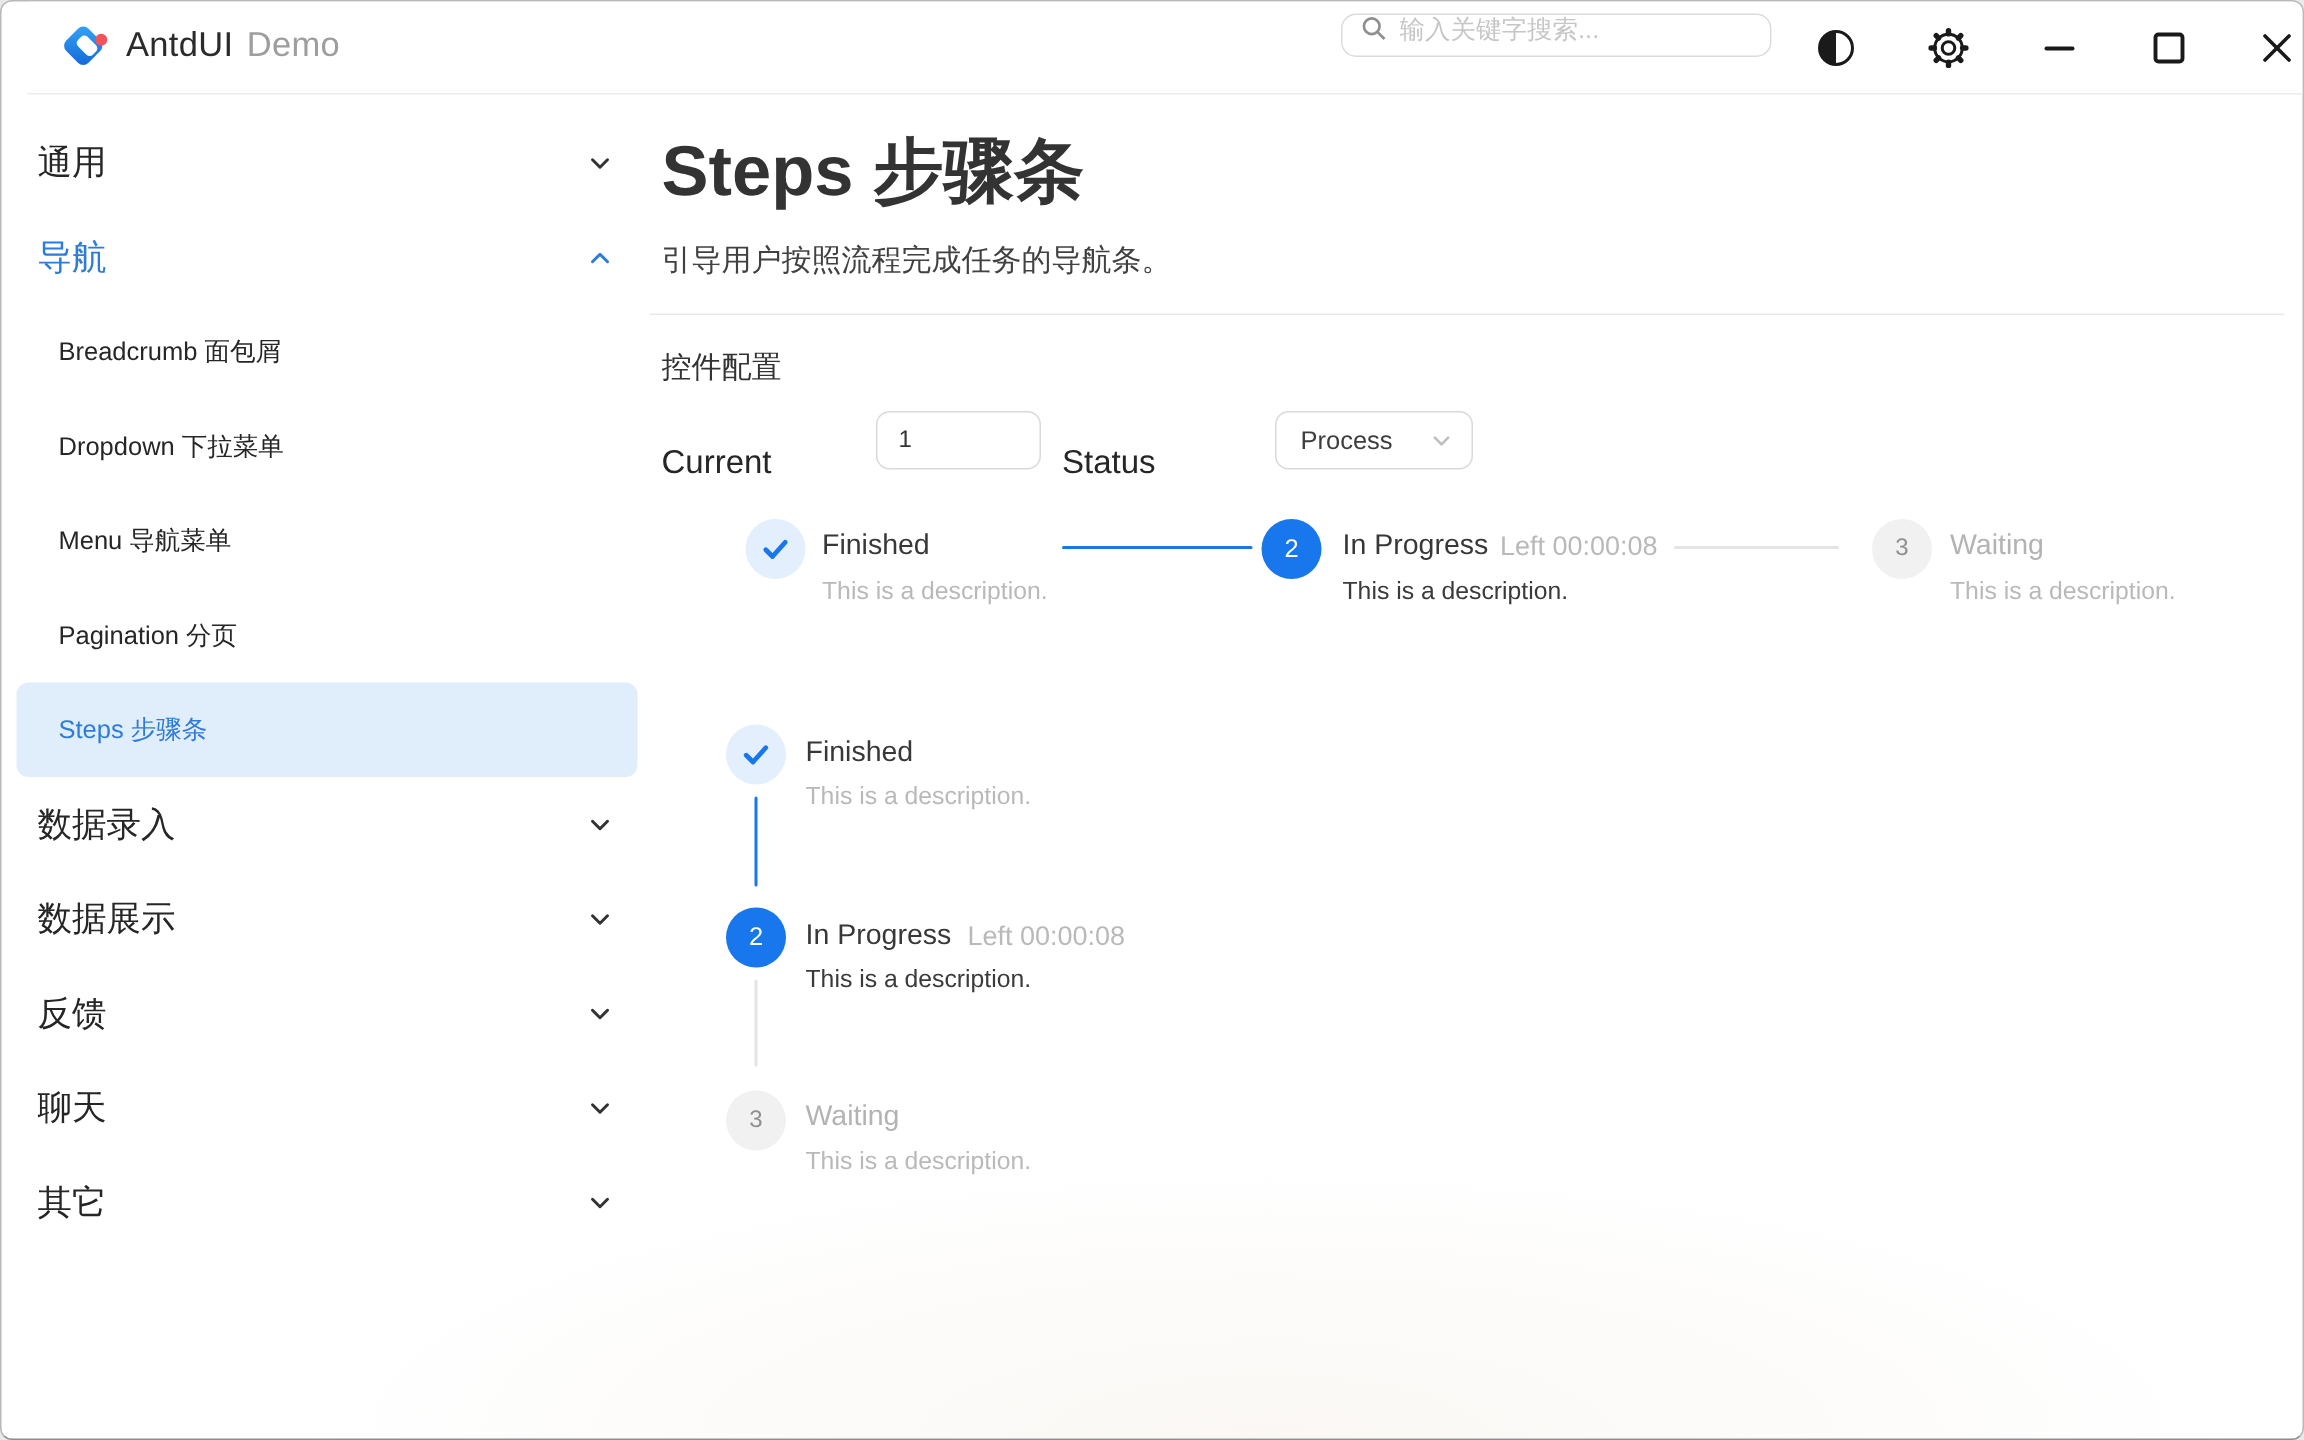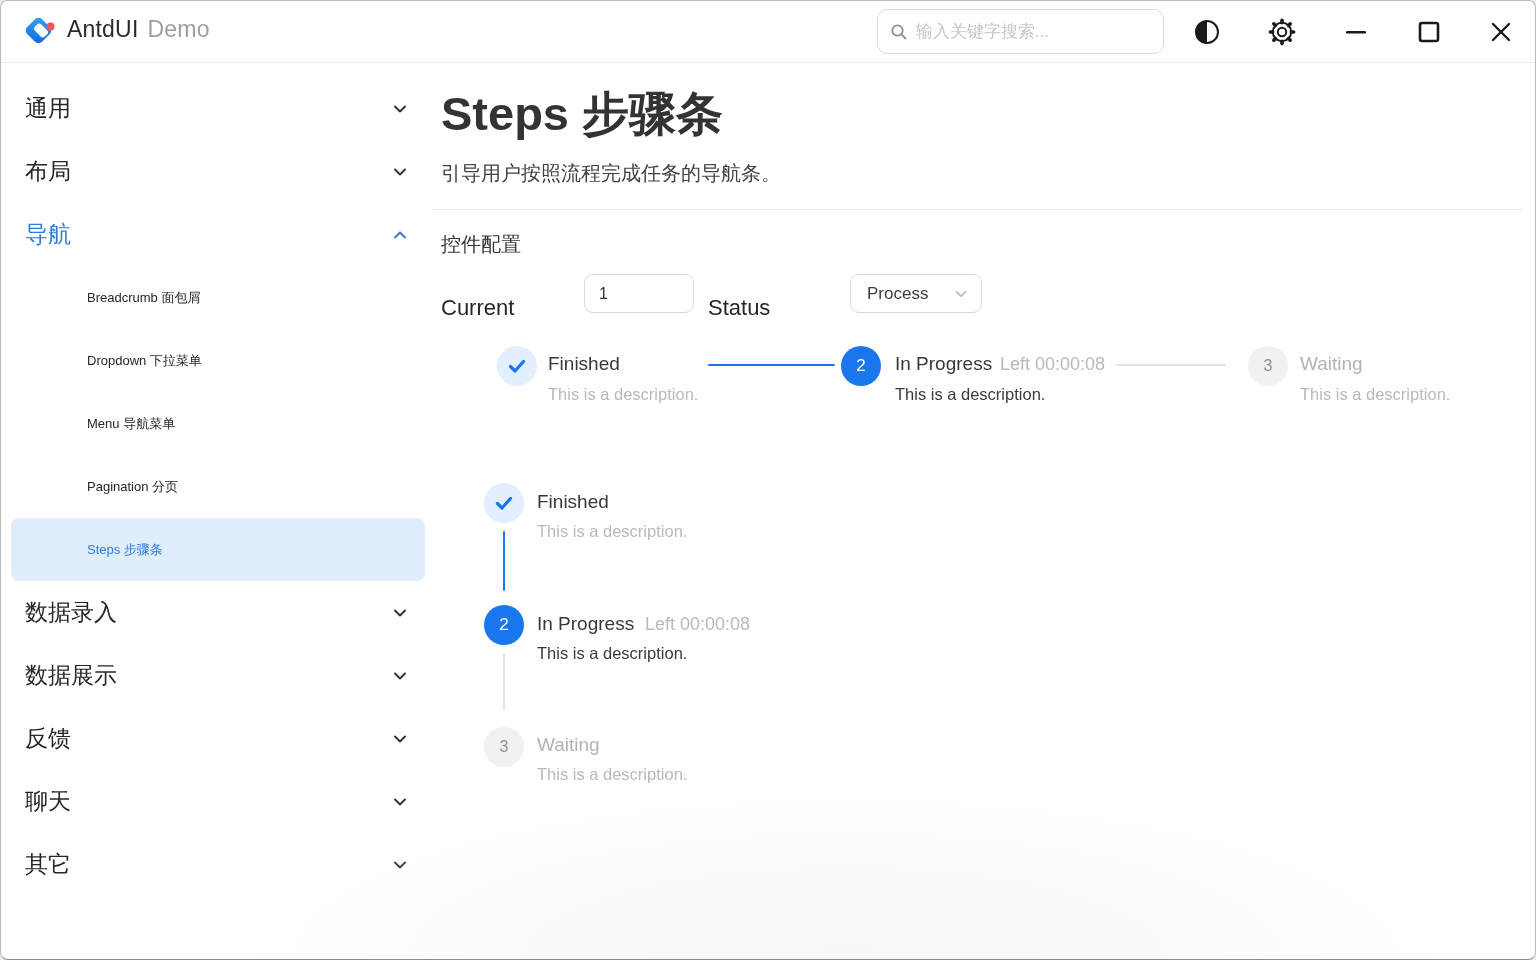--- a/index.html
+++ b/index.html
@@ -7,37 +7,37 @@
   .window {
     position:relative; width:1536px; height:960px; background:#fff;
     border:1px solid #b9b9b9; border-bottom-color:#8d8d8d; border-radius:8px; overflow:hidden;
   }
   .window::after { 
     content:""; position:absolute; left:0; right:0; bottom:0; height:220px; pointer-events:none;
     background:radial-gradient(60% 120% at 55% 100%, rgba(246,241,235,.55), rgba(255,255,255,0) 70%);
   }
 
   
-  .titlebar { position:absolute; left:0; top:0; right:0; height:62px; border-bottom:1px solid #ececec; background:#fff; z-index:5; }
+  .titlebar { position:absolute; left:17px; top:0; right:0; height:62px; border-bottom:1px solid #ececec; background:#fff; z-index:5; }
   .logo { position:absolute; left:21px; top:13px; width:36px; height:36px; }
   .brand { position:absolute; left:66px; top:15px; font-size:23px; color:#2b2b2b; letter-spacing:.2px; }
   .brand .sub { color:#9e9e9e; margin-left:9px; }
-  .searchbox { position:absolute; left:876px; top:8px; width:287px; height:45px; border:1px solid #dcdcdc; border-radius:10px; display:flex; align-items:center; padding:0 12px; background:#fff; }
+  .searchbox { position:absolute; left:876px; top:8px; width:287px; height:29px; border:1px solid #dcdcdc; border-radius:10px; display:flex; align-items:flex-start; padding:0 12px; background:#fff; }
   .searchbox svg { flex:0 0 auto; margin-right:8px; }
   .searchbox input { border:none; outline:none; width:100%; font-size:17px; color:#444; font-family:inherit; background:transparent; }
   .searchbox input::placeholder { color:#c6c6c6; }
   .tbar-btn { position:absolute; top:11px; width:40px; height:40px; display:flex; align-items:center; justify-content:center; cursor:pointer; background:transparent; border:none; }
   .btn-theme { left:1186px; } .btn-gear { left:1261px; } .btn-min { left:1335px; } .btn-max { left:1408px; } .btn-close { left:1480px; }
 
   
   .sidebar { position:absolute; left:10px; top:76px; width:414px; }
   .side-row { height:63px; display:flex; align-items:center; justify-content:space-between; padding:0 16px 0 14px; border-radius:8px; cursor:pointer; }
   .side-row .lbl { font-size:23px; color:#262626; }
   .side-row.child { padding-left:28px; }
-  .side-row.child .lbl { font-size:13px;margin-left:48px; }
+  .side-row.child .lbl { font-size:17px; }
   .side-row.active .lbl { color:#2e7cd9;text-align:center; }
   .side-row.selected { background:#e0edfa; }
   .side-row.selected .lbl { color:#2e7cd9; }
   .chev { width:18px; height:18px; }
 
   
   .page-title { position:absolute; left:440px; top:82px; font-size:47px; font-weight:600; color:#333; }
   .page-subtitle { position:absolute; left:440px; top:159px; font-size:20px; color:#414141; }
   .divider { position:absolute; left:432px; top:208px; width:1090px; height:1px; background:#e9e9e9; }
   .config-title { position:absolute; left:440px; top:230px; font-size:20px; font-weight:500; color:#333; }
@@ -131,26 +131,20 @@
     </button>
   </div>
 
   <div class="sidebar">
     <div class="side-row">
       <span class="lbl">通用</span>
       <svg class="chev" viewBox="0 0 18 18" fill="none" stroke="#333" stroke-width="2" stroke-linecap="round" stroke-linejoin="round">
           <path d="M4 6.5 L9 11.5 L14 6.5"></path>
         </svg>
     </div>
-    <div class="side-row">
-      <span class="lbl">布局</span>
-      <svg class="chev" viewBox="0 0 18 18" fill="none" stroke="#333" stroke-width="2" stroke-linecap="round" stroke-linejoin="round">
-          <path d="M4 6.5 L9 11.5 L14 6.5"></path>
-        </svg>
-    </div>
     <div class="side-row active">
       <span class="lbl">导航</span>
       <svg class="chev" viewBox="0 0 18 18" fill="none" stroke="#2e7cd9" stroke-width="2" stroke-linecap="round" stroke-linejoin="round">
           <path d="M4 11.5 L9 6.5 L14 11.5"></path>
         </svg>
     </div>
     <div class="side-row child">
       <span class="lbl">Breadcrumb 面包屑</span>
     </div>
     <div class="side-row child">

